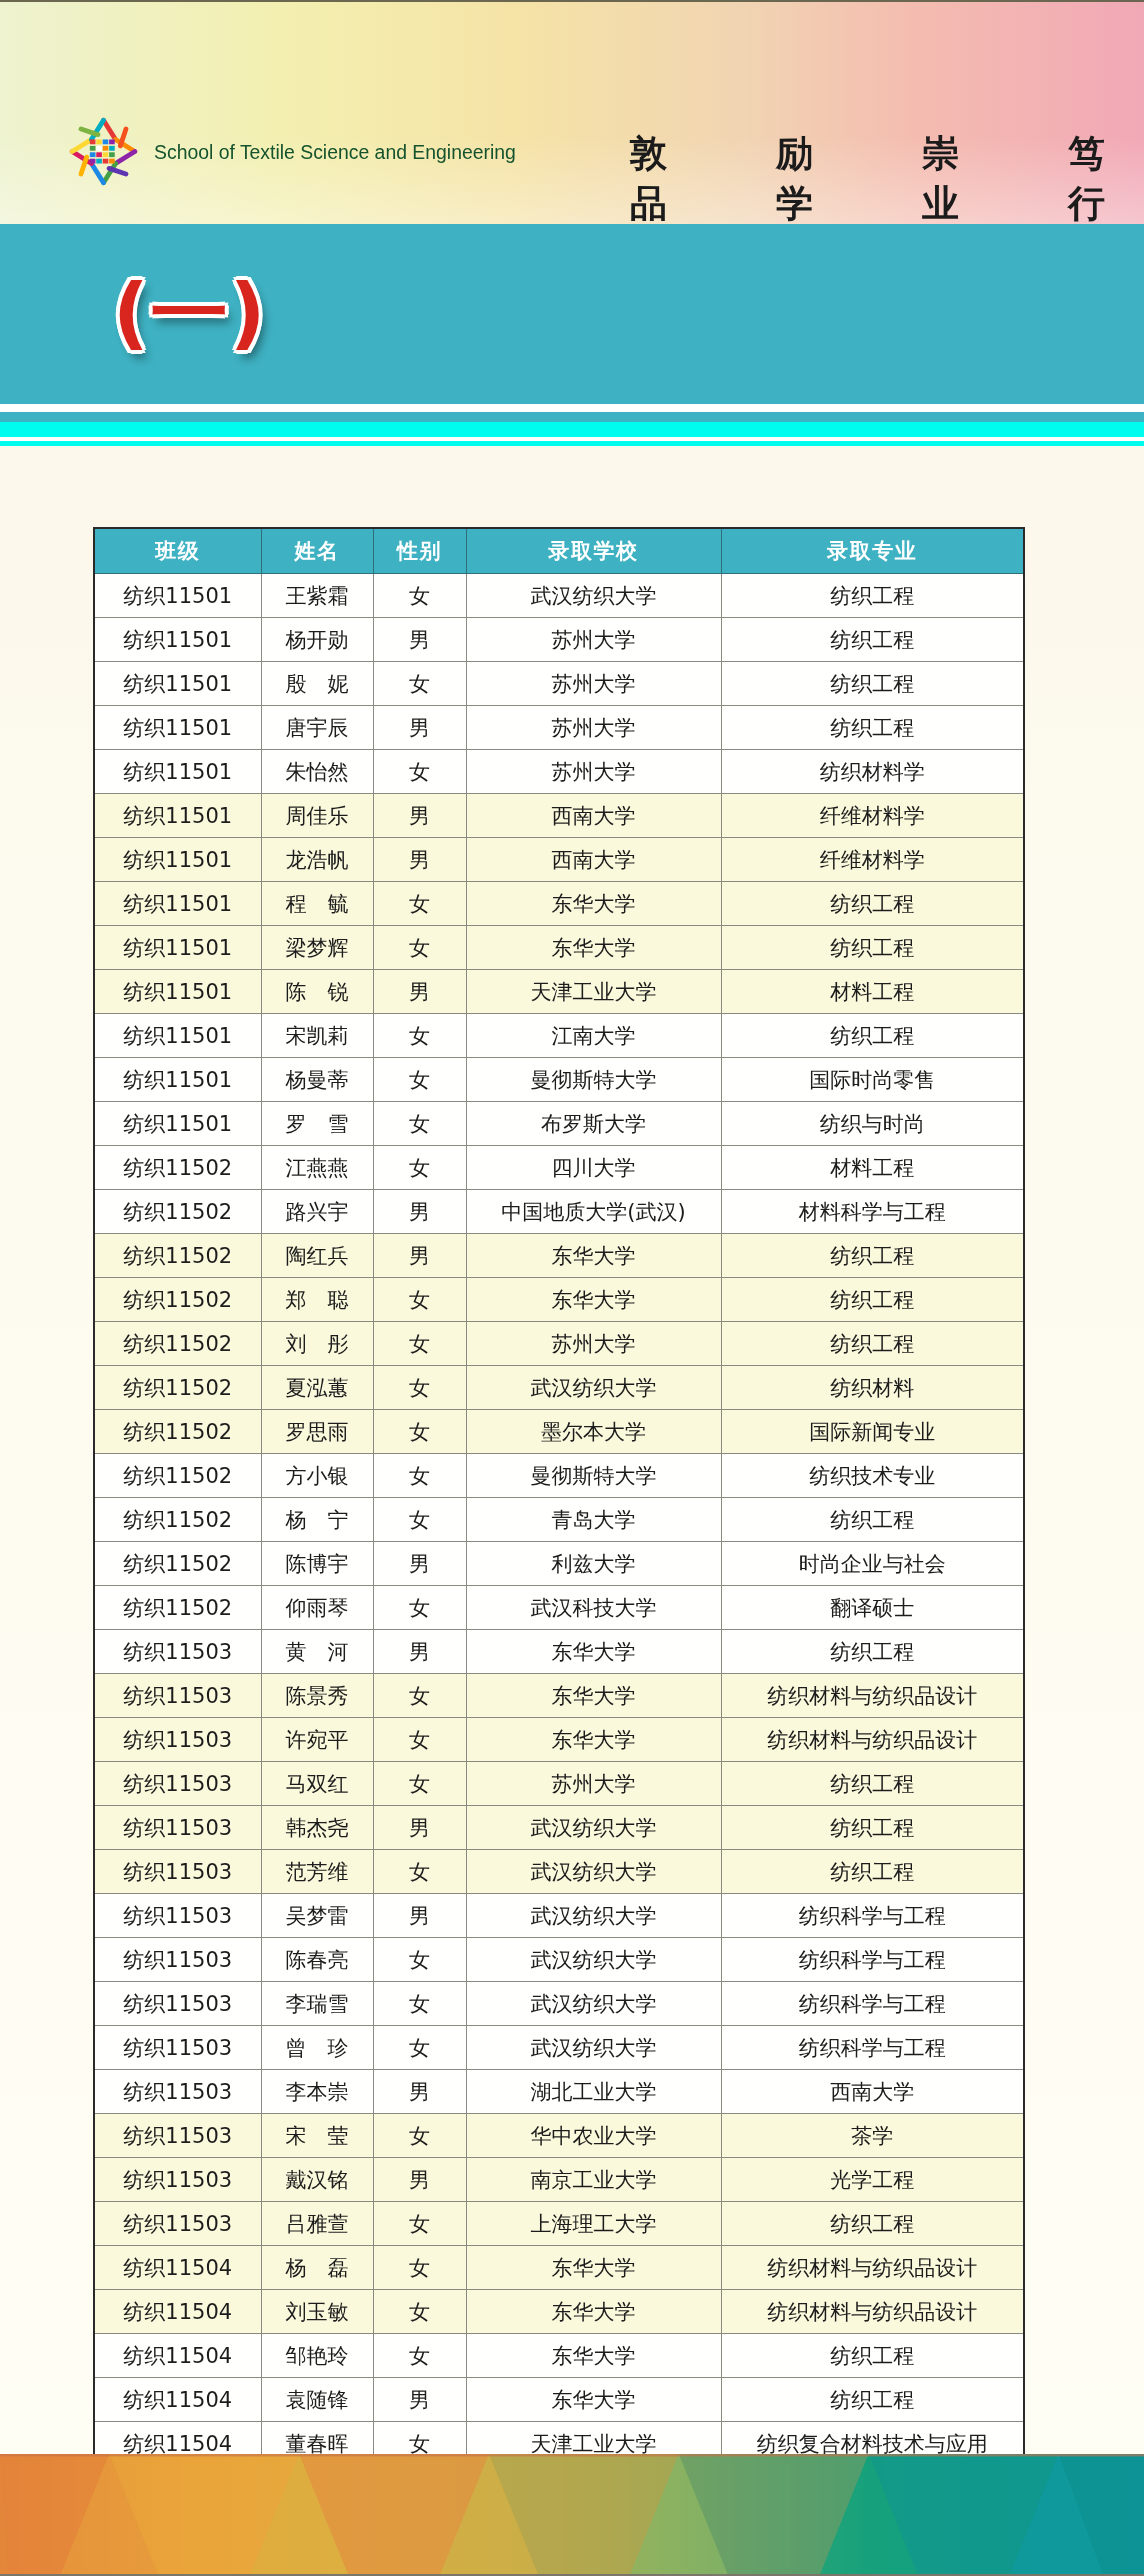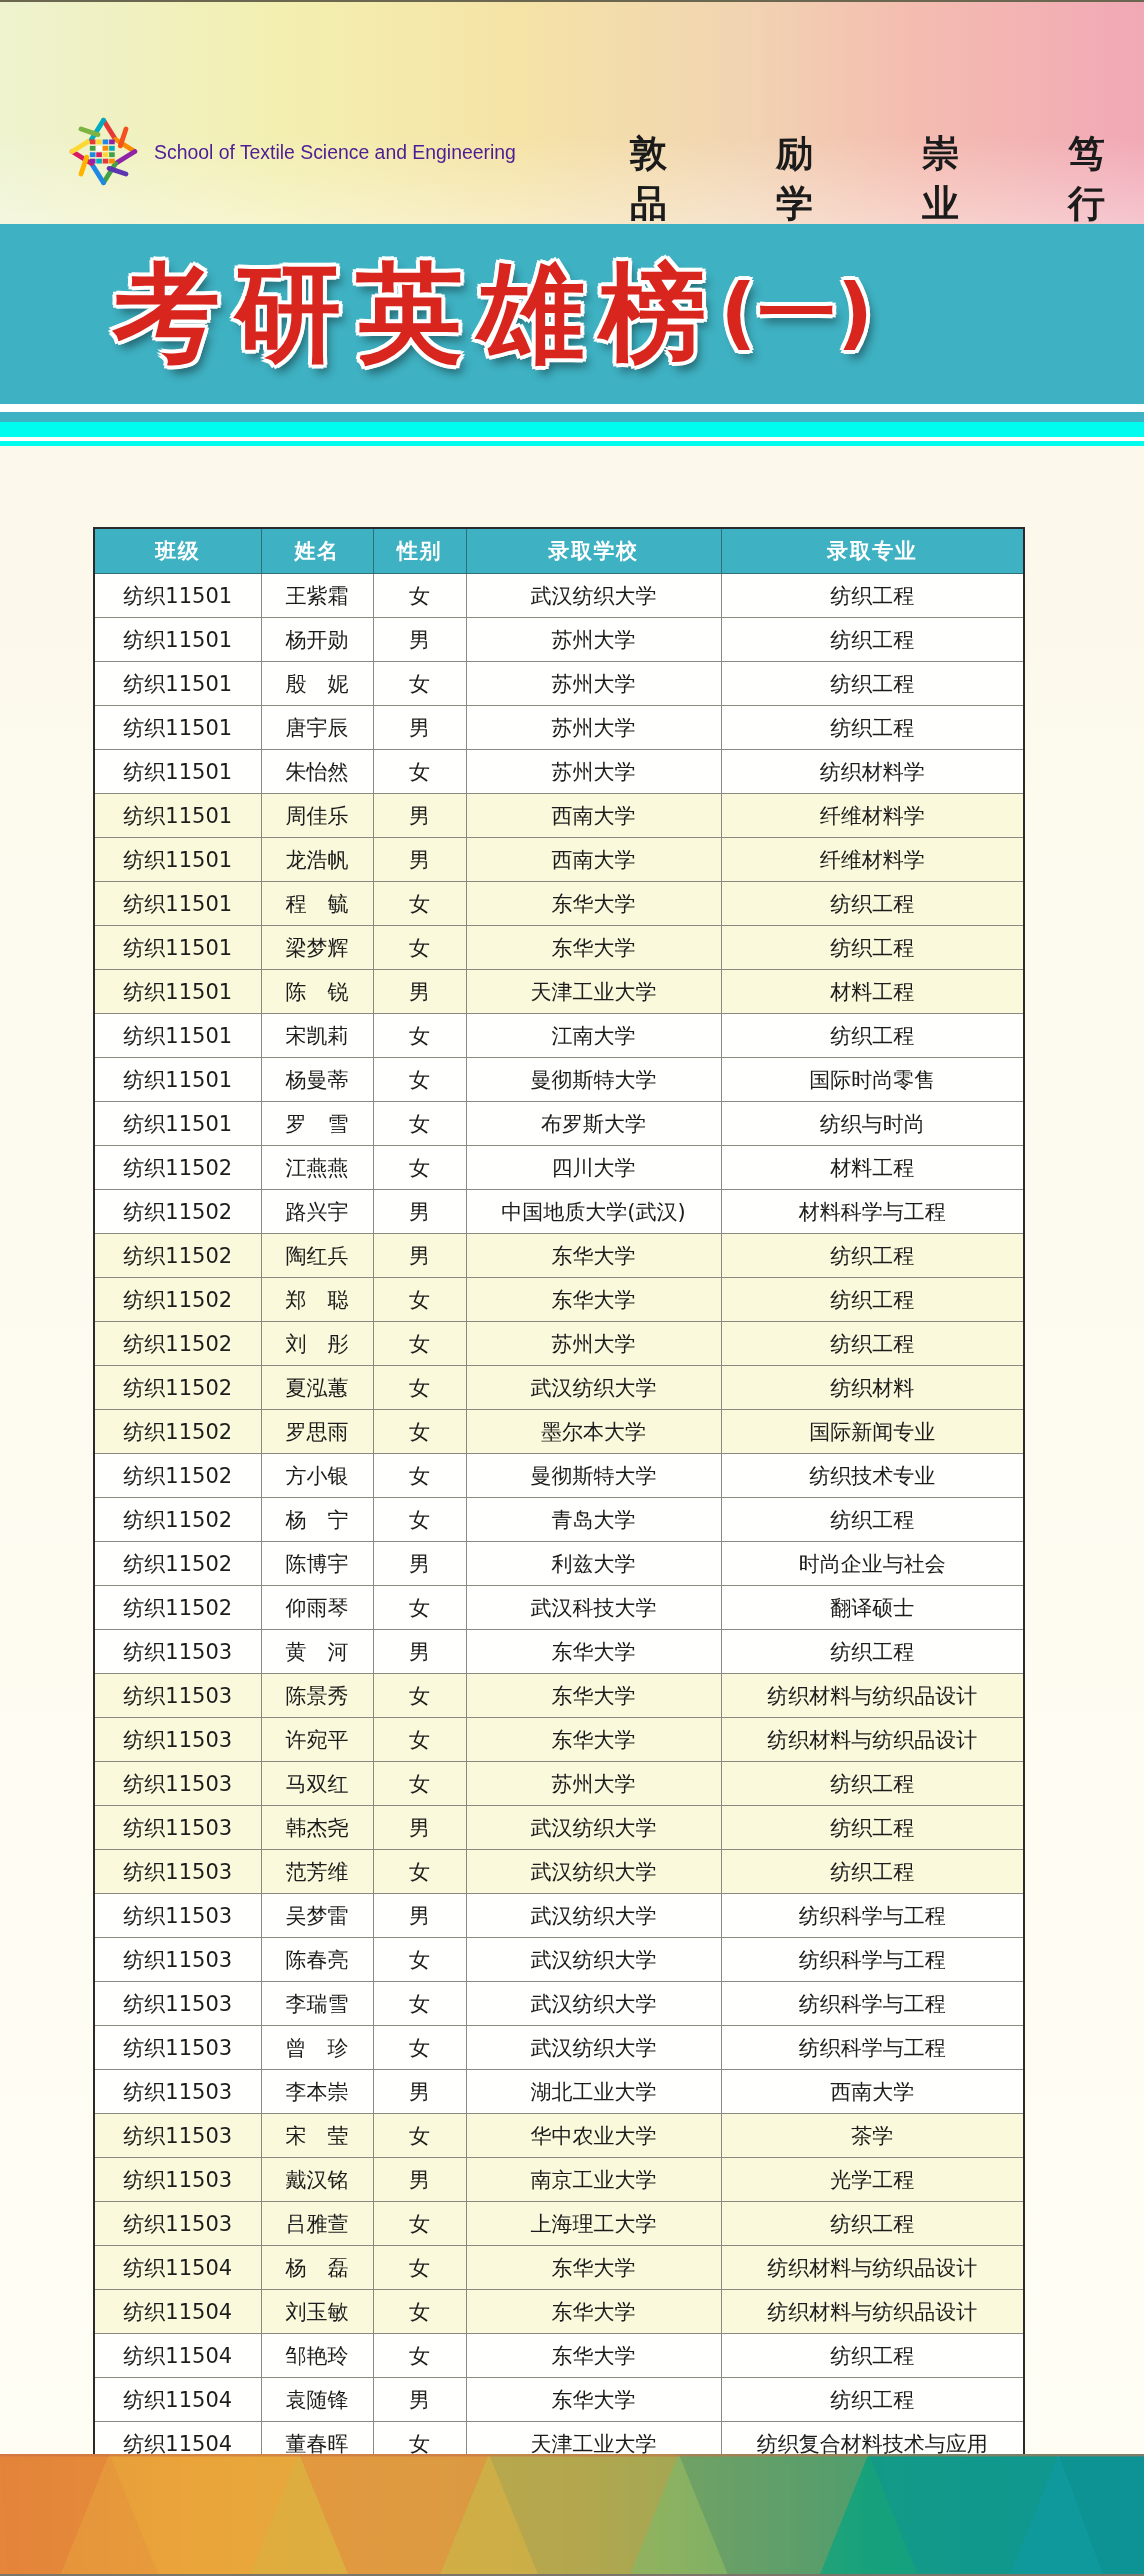--- a/index.html
+++ b/index.html
@@ -19,21 +19,21 @@
   .top-edge { position: absolute; left: 0; top: 0; width: 1145px; height: 1.6px; background: #6b6650; }
 
   .logo-wrap { position: absolute; left: 69px; top: 117px; display: flex; align-items: center; }
   .logo-mark { width: 69px; height: 69px; position: relative; }
   .logo-text { margin-left: 16px; }
   .logo-cn {
     font-family: "DejaVu Serif", "Liberation Serif", serif;
     color: #1a4f9c; font-size: 31px; font-weight: bold; letter-spacing: 4.8px; font-style: italic;
     line-height: 36px;
   }
-  .logo-en { font-family: "Liberation Sans", sans-serif; color: #4c1d95; font-size: 19.4px; line-height: 24px; }
+  .logo-en { font-family: "Liberation Sans", sans-serif; color: #14532d; font-size: 19.4px; line-height: 24px; }
 
   .motto { position: absolute; left: 630px; top: 129px; display: flex; gap: 69px; }
   .motto span {
     font-family: "DejaVu Sans", sans-serif; font-weight: bold; font-size: 37px; color: #1b1b1b; letter-spacing: 3.2px;
   }
 
   .title-band {
     position: absolute; left: 0; top: 224px; width: 1145px; height: 180px; background: #3eb1c2;
   }
   .title-text {
@@ -130,21 +130,20 @@
 
 <div class="motto">
   <span>敦品</span>
   <span>励学</span>
   <span>崇业</span>
   <span>笃行</span>
 </div>
 
 <div class="title-band"></div>
 <div class="title-text">
-  <span>考研英雄榜</span>
     <span class="paren">(一)</span>
 </div>
 <div class="stripe s1"></div>
 <div class="stripe s2"></div>
 <div class="stripe s3"></div>
 <div class="stripe s4"></div>
 <div class="stripe s5"></div>
 
 <div class="table-wrap">
   <table>

